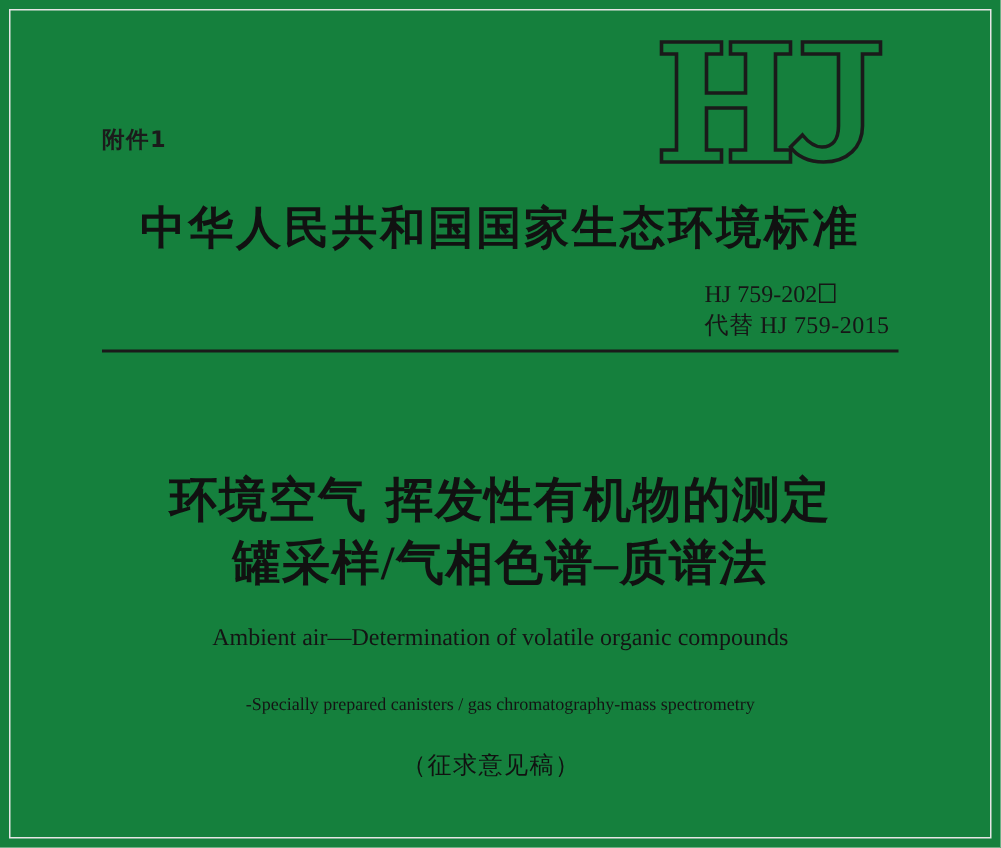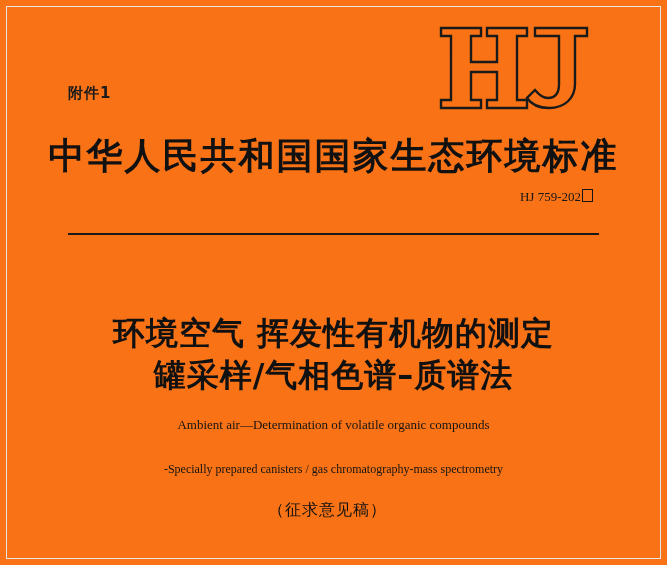--- a/index.html
+++ b/index.html
@@ -11,21 +11,21 @@
     width: 667px;
     height: 565px;
     overflow: hidden;
     font-family: "Liberation Serif", serif;
     color: #111;
   }
   .page {
     position: relative;
     width: 667px;
     height: 565px;
-    background: #f97316;
+    background: #15803d;
     box-sizing: border-box;
   }
   
   .page::before {
     content: "";
     position: absolute;
     left: 6px; top: 6px; right: 6px; bottom: 6px;
     border: 1px solid #e6e6e6;
     pointer-events: none;
   }
@@ -53,33 +53,33 @@
     display: block;
   }
 
   .std-title {
     position: absolute;
     left: 0;
     right: 0;
     top: 132px;
     text-align: center;
     font-family: "DejaVu Sans", sans-serif;
-    font-size: 36px;
+    font-size: 30px;
     font-weight: bold;
     letter-spacing: 2px;
     color: #111;
   }
 
   .code-block {
     position: absolute;
     right: 74px;
     top: 186px;
     text-align: left;
     font-family: "Liberation Serif", serif;
-    font-size: 13px;
+    font-size: 16px;
     line-height: 21px;
     color: #161616;
   }
   .code-block .line2 {
     letter-spacing: 0.3px;
   }
   .box-glyph {
     display: inline-block;
     width: 9px;
     height: 11px;
@@ -104,30 +104,31 @@
     text-align: center;
     font-family: "DejaVu Sans", sans-serif;
     font-size: 32px;
     font-weight: bold;
     letter-spacing: 1px;
     line-height: 42px;
     color: #111;
   }
   .main-title .ln2 {
     display: block;
+    font-family: Liberation Serif, serif;
   }
 
   .en-title {
     position: absolute;
     left: 0;
     right: 0;
     top: 417px;
     text-align: center;
     font-family: "Liberation Serif", serif;
-    font-size: 13px;
+    font-size: 16px;
     color: #141414;
   }
   .en-subtitle {
     position: absolute;
     left: 0;
     right: 0;
     top: 462px;
     text-align: center;
     font-family: "Liberation Serif", serif;
     font-size: 12px;
@@ -161,20 +162,21 @@
       <path d="M100 6 H152 V14 H140 V62 C140 76 130 86 114 86 C104 86 96 82 92 76 L100 68 C104 73 108 76 113 76 C120 76 124 71 124 62 V14 H100 Z" fill="none" stroke="#1a1a1a" stroke-width="2.4" stroke-linejoin="miter"></path>
     </svg>
   </div>
 
   <div class="std-title">中华人民共和国国家生态环境标准</div>
 
   <div class="code-block">
     <div class="line1">
       <span>HJ 759-202</span><span class="box-glyph"></span>
     </div>
+    <div class="line2">代替 HJ  759-2015</div>
   </div>
 
   <div class="rule"></div>
 
   <div class="main-title">
     <span class="ln1">环境空气    挥发性有机物的测定</span>
     <span class="ln2">罐采样/气相色谱–质谱法</span>
   </div>
 
   <div class="en-title">Ambient air—Determination of volatile organic compounds</div>

